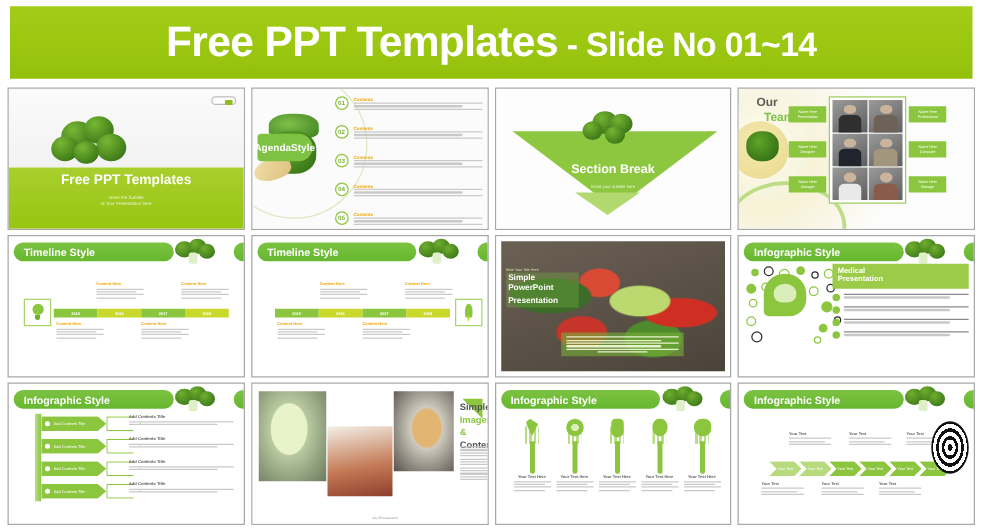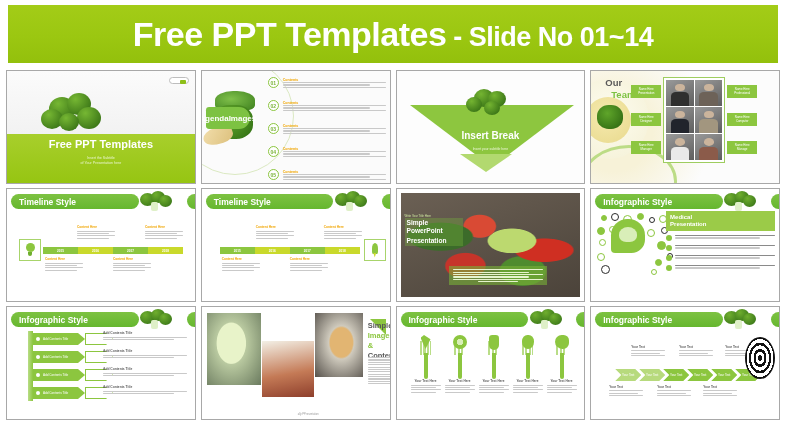--- a/index.html
+++ b/index.html
@@ -311,21 +311,21 @@
   <div class="slide">
     <div class="s2-bg"></div>
     <div class="s2-arc"></div>
     <div class="s2-img">
       <div class="s2-leaf"></div>
       <div class="s2-head"></div>
       <div class="s2-bread"></div>
     </div>
     <div class="s2-pill">
       <span>Agenda</span>
-      <span>Images</span>
+      <span>Style</span>
     </div>
     <div class="s2-list">
       <div class="s2-row">
         <div class="s2-num">01</div>
         <div class="s2-txt">
           <div class="t">Contents</div>
           <div class="txtblk">
               <div class="ln"></div>
               <div class="ln"></div>
               <div class="ln"></div>
@@ -382,21 +382,21 @@
   <div class="slide">
     <div class="s3-bg"></div>
     <div class="s3-tri"></div>
     <div class="s3-tri2"></div>
     <div class="s3-b">
       <i style="left:10px;top:2px;width:20px;height:18px;"></i>
       <i style="left:24px;top:4px;width:18px;height:16px;"></i>
       <i style="left:2px;top:10px;width:16px;height:15px;"></i>
       <i style="left:20px;top:14px;width:16px;height:14px;"></i>
     </div>
-    <div class="s3-title">Insert Break</div>
+    <div class="s3-title">Section Break</div>
     <div class="s3-sub">Insert your subtitle here</div>
   </div>
 
   <div class="slide">
     <div class="s4-bg"></div>
     <div class="s4-plate"></div>
     <div class="s4-soup"></div>
     <div class="s4-bro"></div>
     <div class="s4-curve"></div>
     <div class="s4-our">Our</div>

